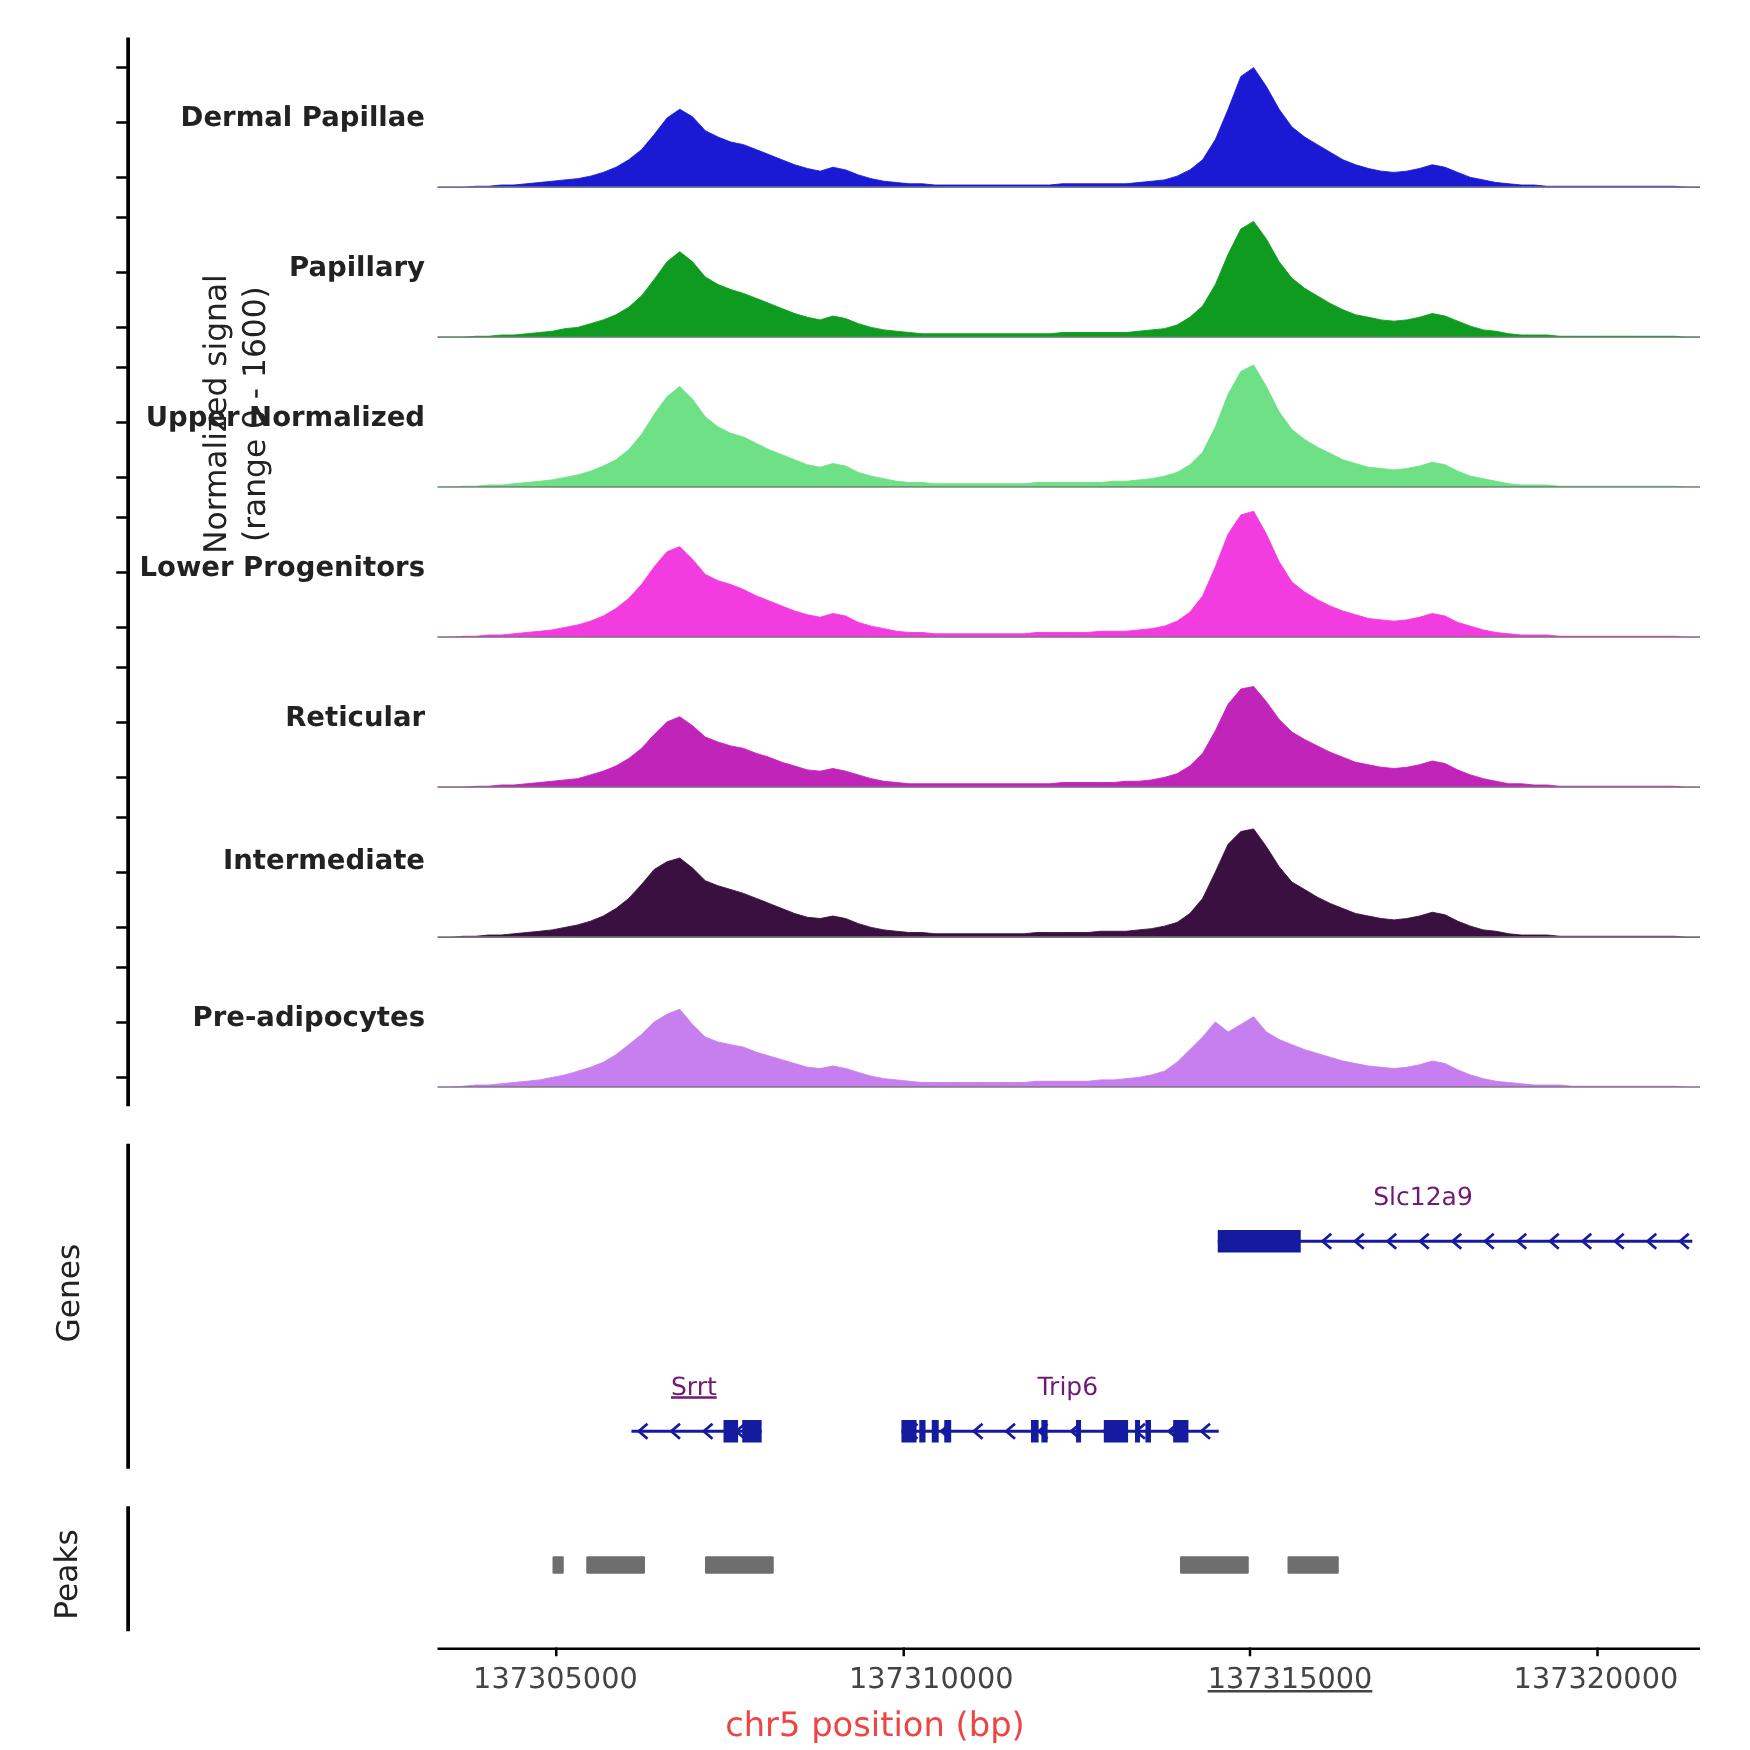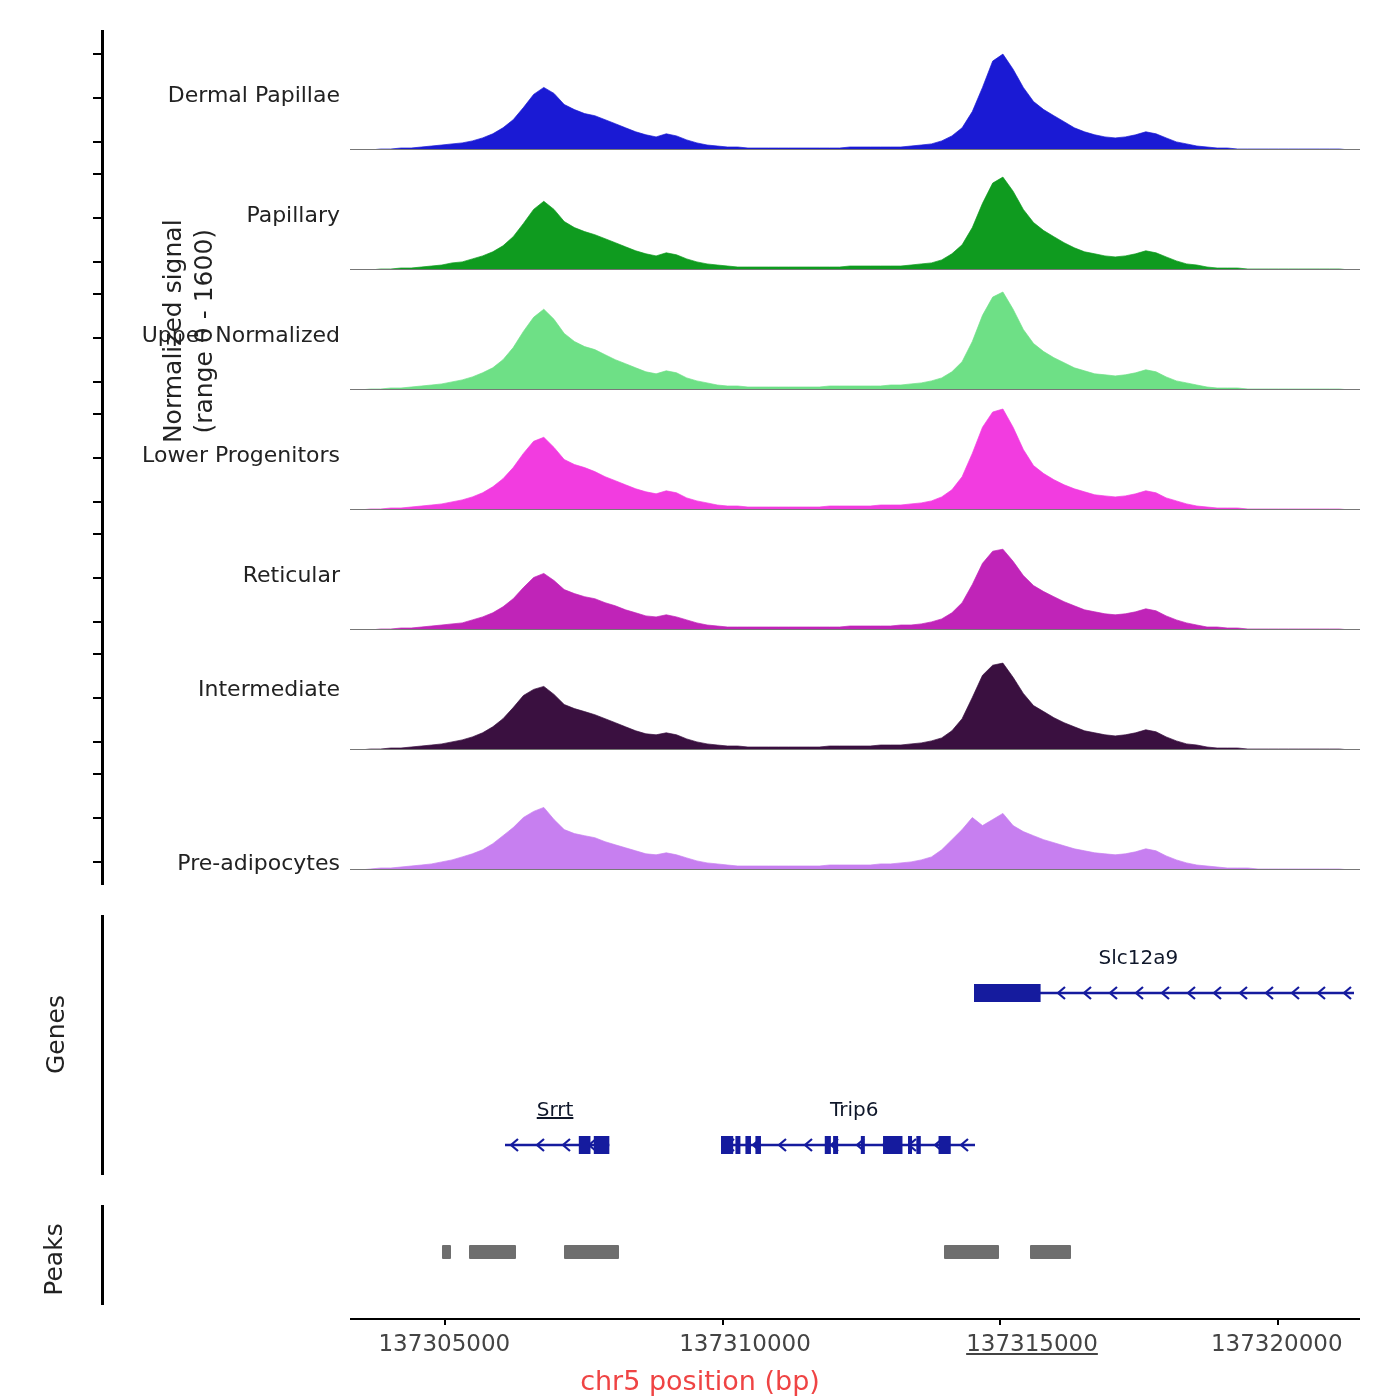--- a/index.html
+++ b/index.html
@@ -54,32 +54,33 @@
     width:1010px;
     height:115px;
   }
   .track-name{
     position:absolute;
     right:1020px;
     white-space:nowrap;
     font-size:22px;
     color:#222;
     text-align:right;
+    font-weight:bold;
   }
   .track svg{display:block;}
   .baseline{
     position:absolute;
     left:0;right:0;bottom:0;height:1px;background:#777;
   }
 
   
   .gene-row{position:absolute;}
   .gene-label{
     position:absolute;
-    font-size:20px;color:#0f172a;white-space:nowrap;
+    font-size:20px;color:#701a75;white-space:nowrap;
   }
 
   
   .peak{
     position:absolute;
     background:#6e6e6e;
     height:14px;
     border-radius:1px;
   }
 
@@ -153,21 +154,21 @@
         <div class="baseline"></div>
       </div>
       <div class="track" style="top: 645px; height: 105px;">
         <div class="track-name" style="top: 31px;">Intermediate</div>
         <svg width="1010" height="105">
           <path d="M 0 105 L 0.0 105.0 L 10.2 105.0 L 20.4 104.0 L 30.6 104.0 L 40.8 103.0 L 51.0 103.0 L 61.2 102.0 L 71.4 101.0 L 81.6 100.0 L 91.8 98.9 L 102.0 96.9 L 112.2 94.9 L 122.4 91.9 L 132.6 87.8 L 142.8 81.8 L 153.0 73.7 L 163.2 62.6 L 173.4 50.5 L 183.6 44.4 L 193.8 41.4 L 204.0 49.4 L 214.2 59.5 L 224.4 63.6 L 234.6 66.6 L 244.8 69.7 L 255.1 73.7 L 265.3 77.7 L 275.5 81.8 L 285.7 85.8 L 295.9 88.8 L 306.1 89.8 L 316.3 87.8 L 326.5 89.8 L 336.7 93.9 L 346.9 96.9 L 357.1 98.9 L 367.3 100.0 L 377.5 101.0 L 387.7 101.0 L 397.9 102.0 L 408.1 102.0 L 418.3 102.0 L 428.5 102.0 L 438.7 102.0 L 448.9 102.0 L 459.1 102.0 L 469.3 102.0 L 479.5 101.0 L 489.7 101.0 L 499.9 101.0 L 510.1 101.0 L 520.3 101.0 L 530.5 100.0 L 540.7 100.0 L 550.9 100.0 L 561.1 98.9 L 571.3 97.9 L 581.5 95.9 L 591.7 92.9 L 601.9 85.8 L 612.1 73.7 L 622.3 52.5 L 632.5 30.3 L 642.7 20.2 L 652.9 18.1 L 663.1 32.3 L 673.3 48.4 L 683.5 60.6 L 693.7 66.6 L 703.9 72.7 L 714.1 77.7 L 724.3 81.8 L 734.5 85.8 L 744.7 87.8 L 754.9 89.8 L 765.2 90.9 L 775.4 89.8 L 785.6 87.8 L 795.8 84.8 L 806.0 86.8 L 816.2 91.9 L 826.4 95.9 L 836.6 98.9 L 846.8 100.0 L 857.0 102.0 L 867.2 103.0 L 877.4 103.0 L 887.6 103.0 L 897.8 104.0 L 908.0 104.0 L 918.2 104.0 L 928.4 104.0 L 938.6 104.0 L 948.8 104.0 L 959.0 104.0 L 969.2 104.0 L 979.4 104.0 L 989.6 104.0 L 999.8 105.0 L 1010.0 105.0 L 1010 105 Z" fill="#3a1040" stroke="#3a1040" stroke-width="0.7"></path>
         </svg>
         <div class="baseline"></div>
       </div>
       <div class="track" style="top: 765px; height: 105px;">
-        <div class="track-name" style="top: 36.5px; margin-top: 48px;">Pre-adipocytes</div>
+        <div class="track-name" style="top: 36.5px;">Pre-adipocytes</div>
         <svg width="1010" height="105">
           <path d="M 0 105 L 0.0 105.0 L 10.2 105.0 L 20.4 104.0 L 30.6 103.0 L 40.8 103.0 L 51.0 102.0 L 61.2 101.0 L 71.4 100.0 L 81.6 98.9 L 91.8 96.9 L 102.0 94.9 L 112.2 91.9 L 122.4 88.8 L 132.6 84.8 L 142.8 78.7 L 153.0 70.7 L 163.2 62.6 L 173.4 52.5 L 183.6 46.4 L 193.8 42.4 L 204.0 54.5 L 214.2 64.6 L 224.4 68.6 L 234.6 70.7 L 244.8 72.7 L 255.1 76.7 L 265.3 79.8 L 275.5 82.8 L 285.7 85.8 L 295.9 88.8 L 306.1 89.8 L 316.3 87.8 L 326.5 89.8 L 336.7 92.9 L 346.9 95.9 L 357.1 97.9 L 367.3 98.9 L 377.5 100.0 L 387.7 101.0 L 397.9 101.0 L 408.1 101.0 L 418.3 101.0 L 428.5 101.0 L 438.7 101.0 L 448.9 101.0 L 459.1 101.0 L 469.3 101.0 L 479.5 100.0 L 489.7 100.0 L 499.9 100.0 L 510.1 100.0 L 520.3 100.0 L 530.5 98.9 L 540.7 98.9 L 550.9 97.9 L 561.1 96.9 L 571.3 94.9 L 581.5 91.9 L 591.7 84.8 L 601.9 74.7 L 612.1 64.6 L 622.3 52.5 L 632.5 60.6 L 642.7 54.5 L 652.9 48.4 L 663.1 60.6 L 673.3 66.6 L 683.5 70.7 L 693.7 74.7 L 703.9 77.7 L 714.1 80.8 L 724.3 83.8 L 734.5 85.8 L 744.7 87.8 L 754.9 88.8 L 765.2 89.8 L 775.4 88.8 L 785.6 86.8 L 795.8 83.8 L 806.0 85.8 L 816.2 90.9 L 826.4 94.9 L 836.6 97.9 L 846.8 100.0 L 857.0 101.0 L 867.2 102.0 L 877.4 103.0 L 887.6 103.0 L 897.8 103.0 L 908.0 104.0 L 918.2 104.0 L 928.4 104.0 L 938.6 104.0 L 948.8 104.0 L 959.0 104.0 L 969.2 104.0 L 979.4 104.0 L 989.6 104.0 L 999.8 105.0 L 1010.0 105.0 L 1010 105 Z" fill="#c77ff0" stroke="#c77ff0" stroke-width="0.7"></path>
         </svg>
         <div class="baseline"></div>
       </div>
     </div>
 
   <div id="genes">
       <div class="gene-row" style="left: 974.313px; top: 979px; width: 380.137px; height: 28px;"><svg width="380.1373626373627" height="28">
           <line x1="0" y1="14" x2="380.1373626373627" y2="14" stroke="#151b9e" stroke-width="2.5"></line>

